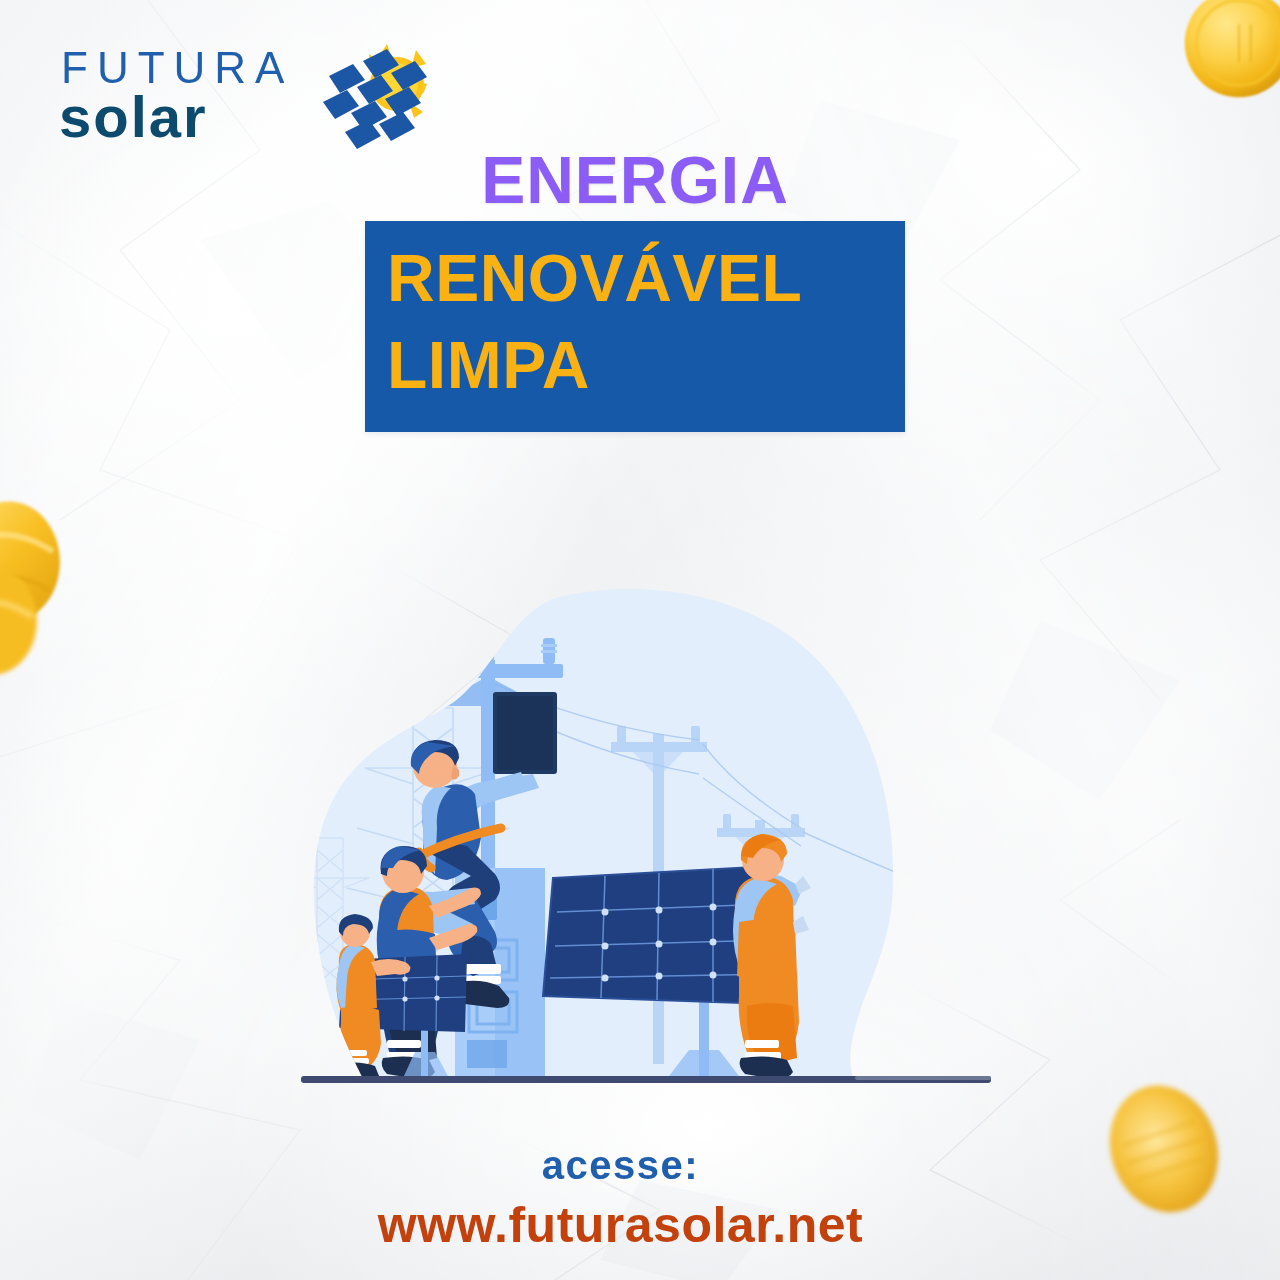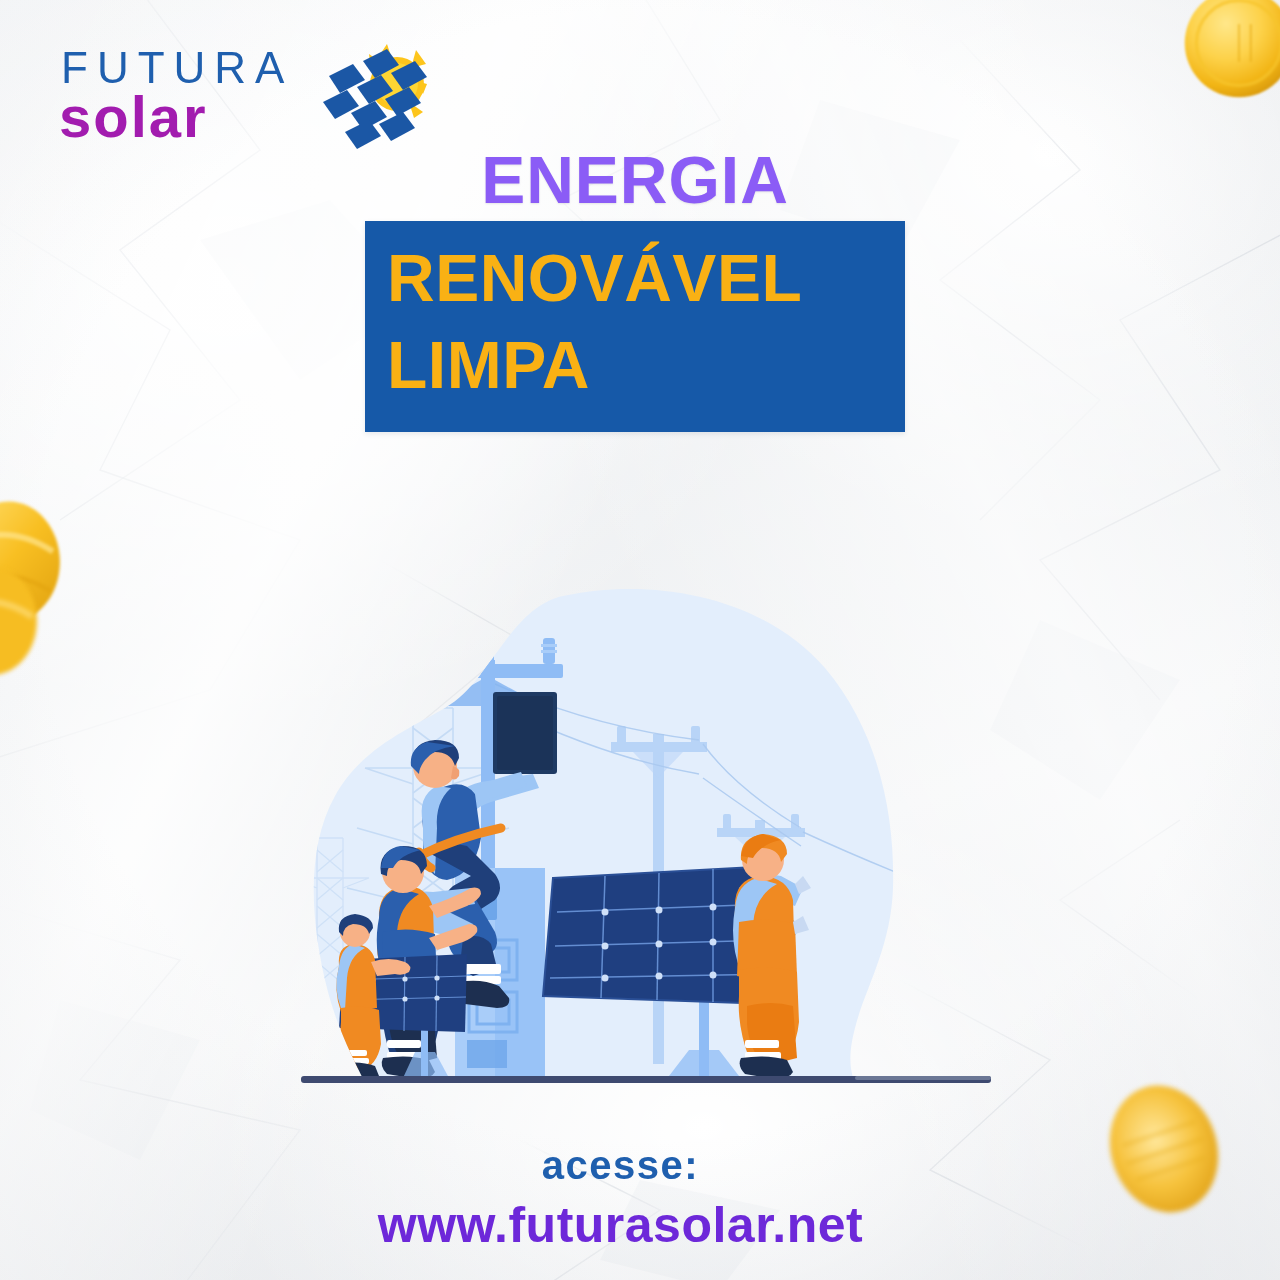--- a/index.html
+++ b/index.html
@@ -67,21 +67,21 @@
     line-height: 1;
     white-space: nowrap;
   }
   .logo-word-bottom {
     position: absolute;
     left: 2px;
     top: 64px;
     font-size: 58px;
     font-weight: 700;
     letter-spacing: 2px;
-    color: #a21caf;
+    color: #0c4a6e;
     line-height: 1;
     white-space: nowrap;
   }
   .logo-mark {
     position: absolute;
     left: 262px;
     top: 16px;
     width: 110px;
     height: 112px;
   }
@@ -140,21 +140,21 @@
   .footer-label {
     font-size: 40px;
     font-weight: 700;
     color: #1f5fae;
     letter-spacing: 1.5px;
     line-height: 1.35;
   }
   .footer-url {
     font-size: 50px;
     font-weight: 700;
-    color: #6d28d9;
+    color: #c2410c;
     letter-spacing: 0.5px;
     line-height: 1.35;
   }
 
   
   .coin { position: absolute; pointer-events: none; }
   .coin-tr { right: -18px; top: -16px; width: 118px; height: 118px; filter: blur(1.2px); }
   .coin-l1 { left: -42px; top: 498px; width: 120px; height: 128px; filter: blur(1.6px); }
   .coin-l2 { left: -56px; top: 560px; width: 108px; height: 120px; filter: blur(2.2px); }
   .coin-br { right: 52px; bottom: 62px; width: 128px; height: 138px; filter: blur(2.6px); }

